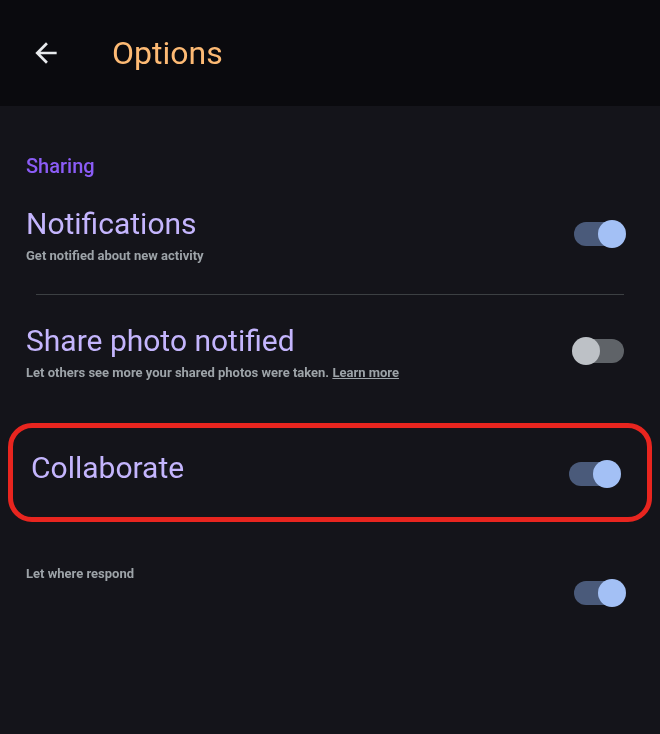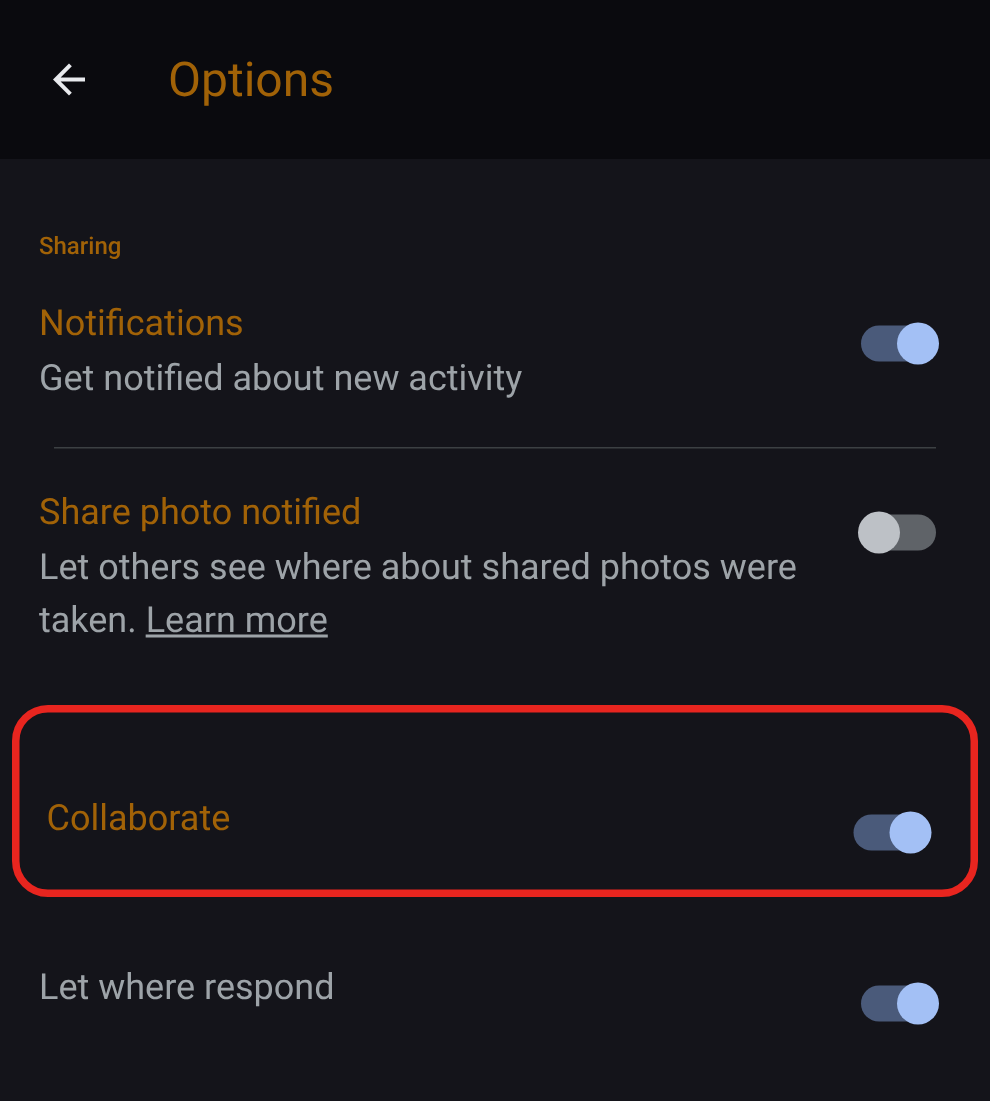--- a/index.html
+++ b/index.html
@@ -25,50 +25,50 @@
     .back-arrow {
       cursor: pointer;
       display: flex;
       align-items: center;
       justify-content: center;
     }
     .header-title {
       font-size: 32px;
       font-weight: 400;
       margin-left: 50px;
-      color: #a16207;
+      color: #fdba74;
     }
     .section-label {
-      color: #a16207;
-      font-size: 16px;
+      color: #8b5cf6;
+      font-size: 20px;
       font-weight: 500;
       padding: 48px 0 0 26px;
     }
     .content {
       padding: 0 26px;
     }
     .setting-row {
       display: flex;
       align-items: flex-start;
       justify-content: space-between;
       padding: 28px 10px 28px 0;
     }
     .setting-text {
       flex: 1;
       padding-right: 20px;
     }
     .setting-title {
-      font-size: 24px;
+      font-size: 30px;
       font-weight: 400;
-      color: #a16207;
+      color: #c4b5fd;
       margin-bottom: 6px;
     }
     .setting-description {
-      font-size: 24px;
-      font-weight: 400;
+      font-size: 13px;
+      font-weight: 700;
       color: #9da3a8;
       line-height: 1.45;
     }
     .learn-more {
       color: #9da3a8;
       text-decoration: underline;
       cursor: pointer;
     }
     .toggle {
       width: 50px;
@@ -106,21 +106,20 @@
       margin: 0 10px 0 10px;
     }
     .highlight-box {
       border: 5px solid #e8251f;
       border-radius: 24px;
       margin: 12px -18px 15px -18px;
       padding: 22px 28px 26px 18px;
     }
     .highlight-box .setting-row {
       padding: 0;
-      margin-top: 34px;
     }
     .highlight-box .toggle {
       margin-top: 12px;
     }
   </style>
 </head>
 <body>
 
 <div class="header">
   <div class="back-arrow">
@@ -144,21 +143,21 @@
       <div class="toggle-knob"></div>
     </div>
   </div>
 
   <div class="divider"></div>
 
   <div class="setting-row">
     <div class="setting-text">
       <div class="setting-title">Share photo notified</div>
       <div class="setting-description">
-        <span>Let others see where about shared photos were taken. </span><span class="learn-more">Learn more</span>
+        <span>Let others see more your shared photos were taken. </span><span class="learn-more">Learn more</span>
       </div>
     </div>
     <div class="toggle off">
       <div class="toggle-knob"></div>
     </div>
   </div>
 
   <div class="highlight-box">
     <div class="setting-row">
       <div class="setting-text">

